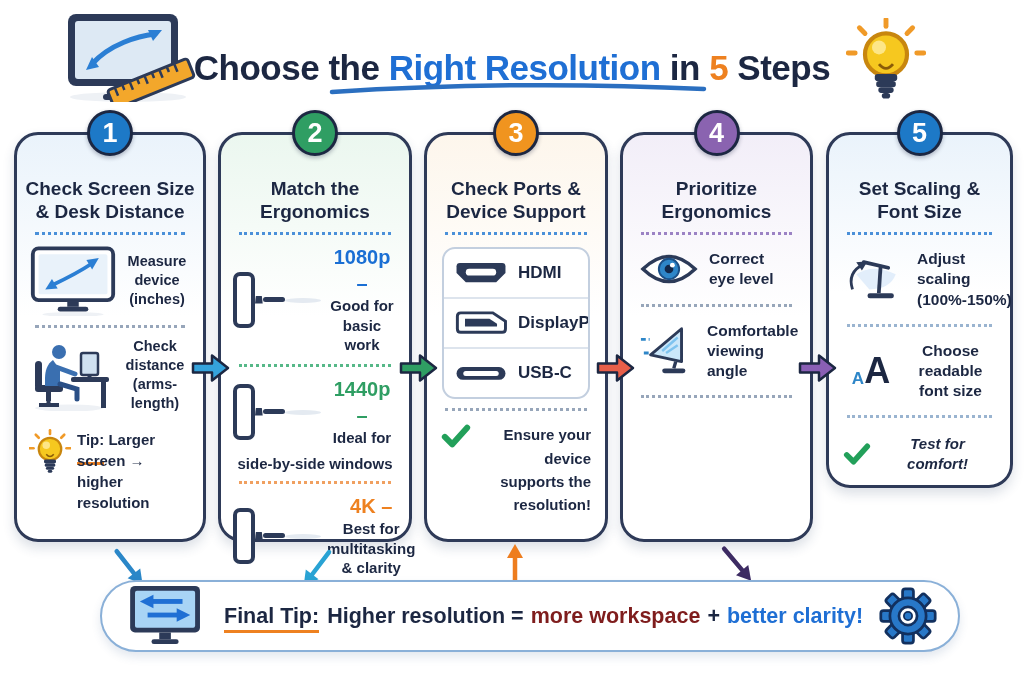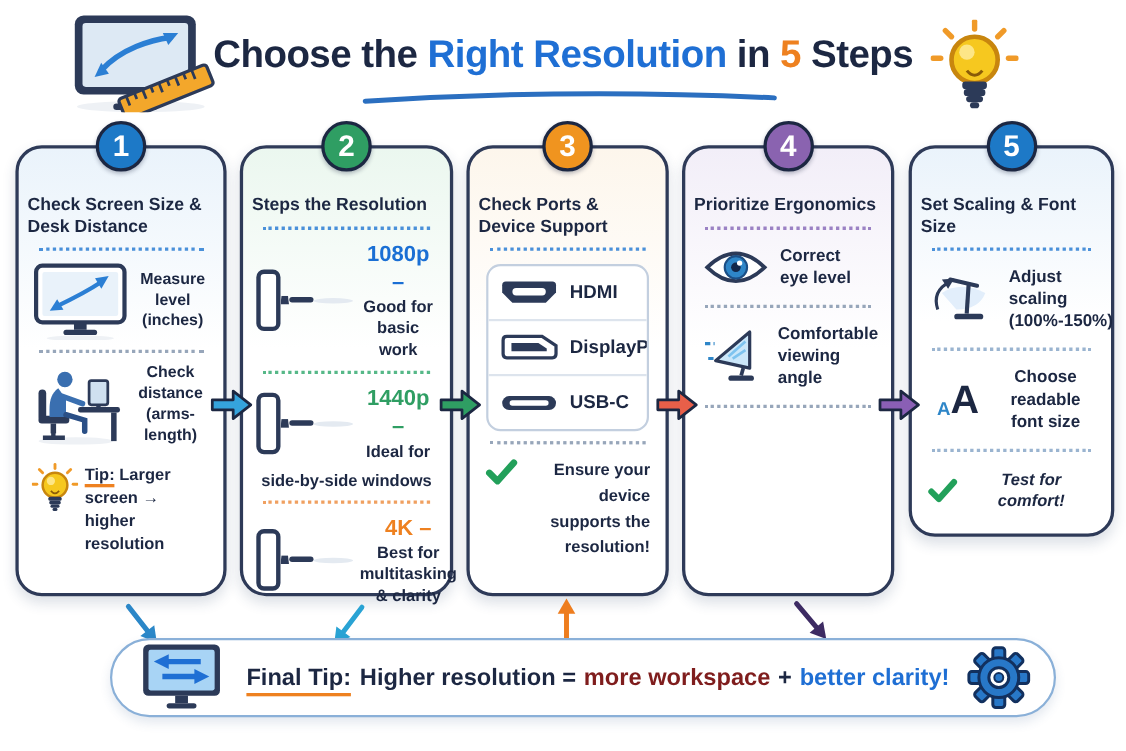--- a/index.html
+++ b/index.html
@@ -3,38 +3,38 @@
 <meta charset="utf-8">
 <style>
   * { margin:0; padding:0; box-sizing:border-box; }
   html,body { background:#fff; }
   body { font-family:"Liberation Sans", sans-serif; font-weight:bold; color:#1c2742; }
   .canvas { position:relative; width:1024px; height:683px; background:#ffffff; overflow:hidden; }
 
   
   .hdr-icon { position:absolute; left:58px; top:10px; }
   .bulb-big { position:absolute; left:846px; top:18px; }
-  .title { position:absolute; left:0; right:0; top:30px; text-align:center;
+  .title { position:absolute; left:0; right:0; top:48px; text-align:center;
            font-size:35px; font-weight:bold; letter-spacing:-0.5px; color:#1c2742; white-space:nowrap; }
   .swoosh { position:absolute; left:328px; top:80px; }
 
   
   .card { position:absolute; background:#fff; border:3px solid #2e3a58; border-radius:24px;
           box-shadow:0 6px 12px rgba(40,60,100,.16); padding:22px 8px 10px; }
   .card1 { left:14px;  top:132px; width:192px; height:410px; background:linear-gradient(180deg,#eaf3fb,#ffffff 45%); }
   .card2 { left:218px; top:132px; width:194px; height:410px; background:linear-gradient(180deg,#ebf7ef,#ffffff 45%); }
   .card3 { left:424px; top:132px; width:184px; height:410px; background:linear-gradient(180deg,#fdf6ec,#ffffff 45%); }
   .card4 { left:620px; top:132px; width:193px; height:410px; background:linear-gradient(180deg,#f2eef8,#ffffff 45%); }
   .card5 { left:826px; top:132px; width:187px; height:356px; background:linear-gradient(180deg,#eaf3fb,#ffffff 45%); }
 
   .badge { position:absolute; top:-25px; left:50%; transform:translateX(-50%);
            width:46px; height:46px; border-radius:50%; border:3px solid #1c2742;
            color:#fff; font-size:27px; display:flex; align-items:center; justify-content:center;
            box-shadow:0 2px 4px rgba(20,30,60,.3); background:#1d79c7; }
-  .card-title { font-size:16px; line-height:1.22; margin-top:20px; color:#1c2742; }
+  .card-title { text-align:center; font-size:19px; line-height:1.22; margin-top:20px; color:#1c2742; }
   .dots { border-top:3px dotted #4a90d9; margin:9px 10px; }
   .dots-gray   { border-top-color:#97a6ba; }
   .dots-green  { border-top-color:#56b888; }
   .dots-orange { border-top-color:#f0a060; }
   .dots-purple { border-top-color:#9b82c4; }
   .dots-lblue  { border-top-color:#9ab4d0; }
 
   .row { display:flex; align-items:center; gap:6px; margin:8px 4px; }
   .rtext { flex:1; text-align:center; font-size:14.5px; line-height:1.3; color:#1c2742; }
   .ic { flex:0 0 auto; display:flex; align-items:center; justify-content:center; }
@@ -51,21 +51,21 @@
   .mon-stand { width:14px; height:8px; background:#2c3a58; margin:0 auto; clip-path:polygon(12% 0,88% 0,100% 100%,0 100%); }
   .mon-base { width:40px; height:5px; background:#2c3a58; border-radius:2.5px; margin:0 auto; }
   .mon-shadow { width:66px; height:5px; background:#e4eaf1; border-radius:50%; margin:2px auto 0; }
   .hl { display:block; font-size:20px; }
   .rt { display:block; font-size:15px; }
   .sub { text-align:center; font-size:15px; margin:1px 0 0; }
 
   
   .tip { display:flex; align-items:flex-start; gap:6px; margin:16px 4px 0; }
   .tiptext { font-size:15px; line-height:1.4; text-align:left; }
-  .tiplabel { border-bottom:3px solid #ee8120; padding-bottom:0; }
+  .tiplabel { border-bottom:3px solid #ee8120; padding-bottom:14px; }
 
   
   .portsbox { border:2px solid #c3cfdf; border-radius:13px; margin:12px 7px 6px; background:#fff; overflow:hidden; }
   .port-row { display:flex; align-items:center; gap:10px; padding:11px 10px; border-bottom:2px solid #dde4ed; }
   .port-row:last-child { border-bottom:none; }
   .port-label { font-size:17px; }
   .note { display:flex; align-items:flex-start; gap:5px; margin:12px 6px 0; }
   .note-text { flex:1; text-align:right; font-size:15px; line-height:1.55; }
 
   
@@ -156,21 +156,21 @@
           <rect x="4" y="4" width="84" height="54" rx="6" fill="#fff" stroke="#2c3a58" stroke-width="4"></rect>
           <rect x="10" y="10" width="72" height="42" rx="2" fill="#e9f2fa"></rect>
           <path d="M23,43 C38,36 55,27 67,19" stroke="#2b7fd4" stroke-width="4" fill="none"></path>
           <polygon points="73,14 60,16 66,26" fill="#2b7fd4"></polygon>
           <polygon points="17,47 30,46 24,36" fill="#2b7fd4"></polygon>
           <rect x="40" y="58" width="12" height="7" fill="#2c3a58"></rect>
           <rect x="30" y="65" width="32" height="5" rx="2.5" fill="#2c3a58"></rect>
           <ellipse cx="46" cy="73" rx="32" ry="2.5" fill="#eef1f5"></ellipse>
         </svg>
       </span>
-      <span class="rtext">Measure level (inches)</span>
+      <span class="rtext">Measure device (inches)</span>
     </div>
     <div class="dots dots-gray"></div>
     <div class="row">
       <span class="ic">
         <svg width="84" height="72" viewBox="0 0 84 72">
           <ellipse cx="40" cy="69" rx="34" ry="3.5" fill="#eef1f5"></ellipse>
           <rect x="6" y="22" width="7" height="28" rx="3.5" fill="#2c3a58"></rect>
           <rect x="6" y="46" width="28" height="7" rx="3" fill="#2c3a58"></rect>
           <rect x="17" y="53" width="5" height="9" fill="#2c3a58"></rect>
           <path d="M10,66 h20 M19.5,61 v5" stroke="#2c3a58" stroke-width="4"></path>
@@ -204,21 +204,21 @@
           <rect x="22.5" y="49.5" width="11" height="4" rx="2" fill="#2c3a58"></rect>
           <rect x="25" y="53.5" width="6" height="4" rx="2" fill="#2c3a58"></rect>
         </svg>
       </span>
       <span class="tiptext"><span class="tiplabel">Tip:</span> <span>Larger screen → higher resolution</span></span>
     </div>
   </section>
 
   <section class="card card2">
     <div class="badge" style="background: rgb(47, 158, 99);">2</div>
-    <h2 class="card-title">Steps the Resolution</h2>
+    <h2 class="card-title">Match the Ergonomics</h2>
     <div class="dots"></div>
     <div class="row">
       <span class="ic mon">
         <div class="mon-frame">
             <div class="mon-grid m1080">
               <div class="c"></div>
               <div class="c"></div>
               <div class="c"></div>
               <div class="c"></div>
               <div class="c"></div>

